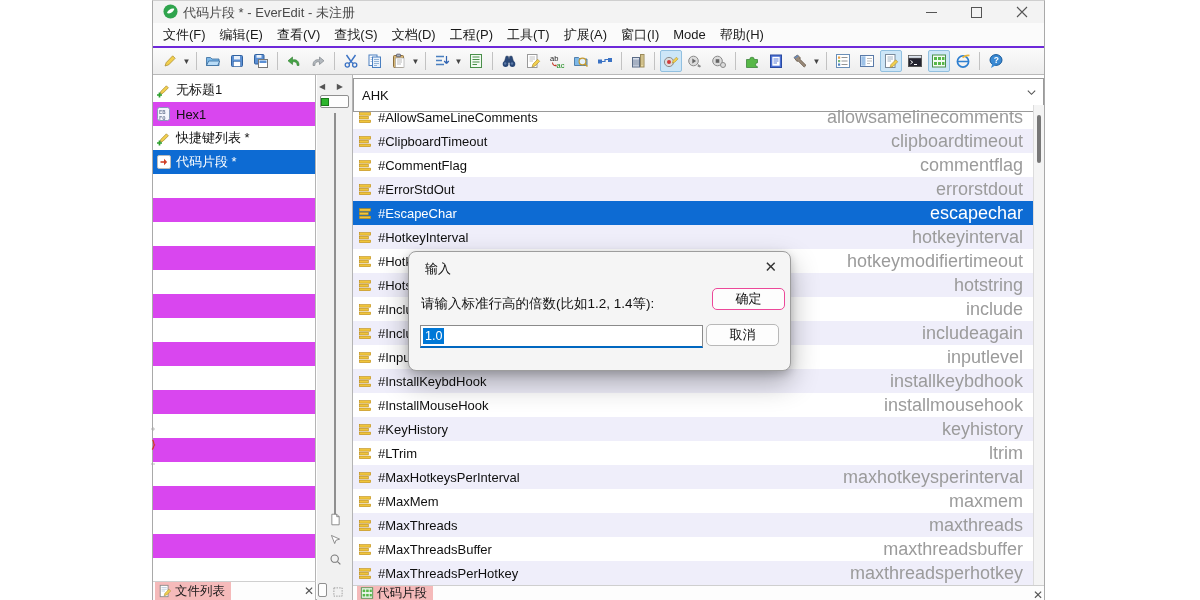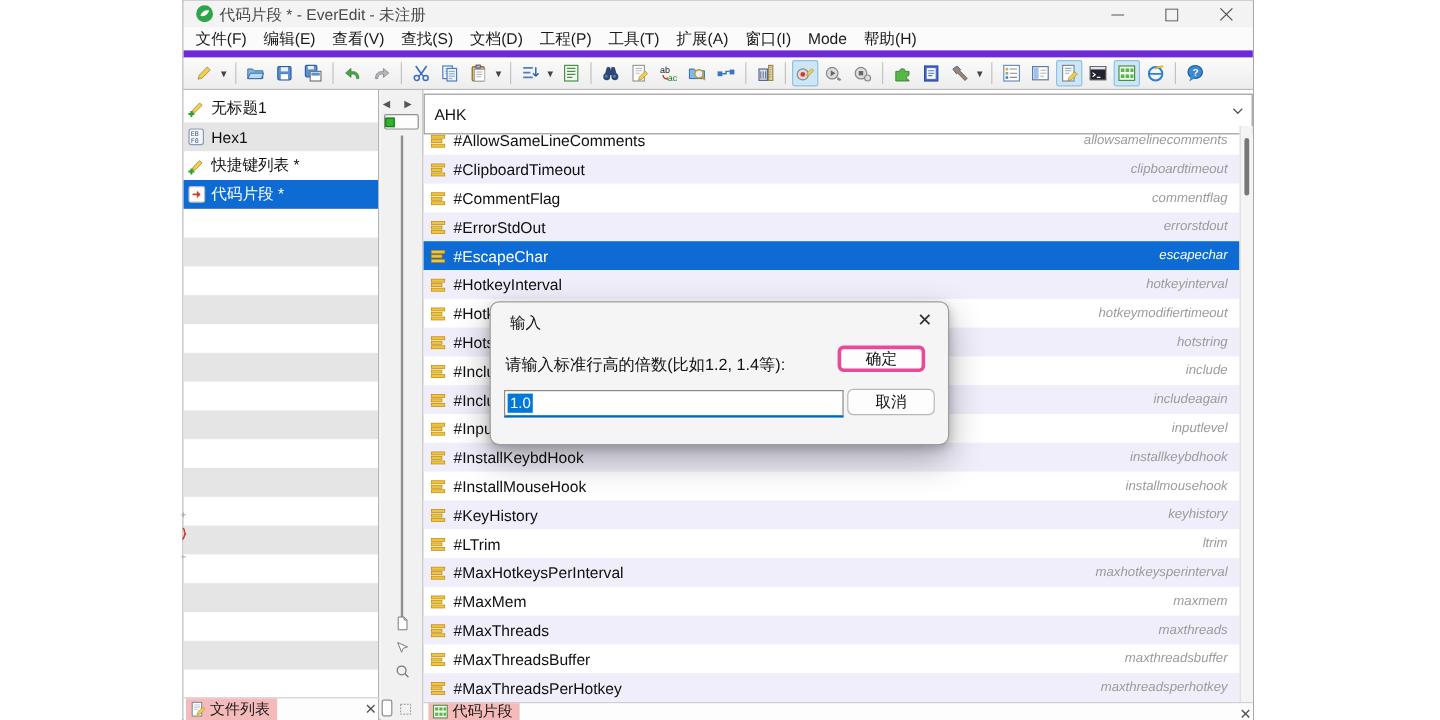--- a/index.html
+++ b/index.html
@@ -5,33 +5,33 @@
   * { margin:0; padding:0; box-sizing:border-box; }
   body { width:1200px; height:600px; background:#fff; font-family:"Liberation Sans","DejaVu Sans",sans-serif; overflow:hidden; position:relative; }
   .window { position:absolute; left:152px; top:0; width:893px; height:600px; background:#fff; border:1px solid #a9a9a9; border-top-color:#cfcfcf; }
   
   .titlebar { position:absolute; left:0; top:0; width:100%; height:22px; background:#f3f3f3; }
   .app-icon { position:absolute; left:10px; top:3px; width:15px; height:15px; }
   .title-text { position:absolute; left:30px; top:3px; font-size:13px; color:#4a4a4a; }
   .win-controls { position:absolute; right:0; top:0; height:22px; display:flex; }
   .win-btn { width:45px; height:22px; display:flex; align-items:center; justify-content:center; color:#555; }
   
-  .menubar { position:absolute; left:0; top:22px; width:100%; height:25px; background:#fbfbfb; display:flex; align-items:center; padding-left:3px; border-bottom:6px solid #6d28d9; }
+  .menubar { position:absolute; left:0; top:22px; width:100%; height:25px; background:#fbfbfb; display:flex; align-items:center; padding-left:3px; border-bottom:2px solid #6d28d9; }
   .menu-item { font-size:13px; color:#1a1a1a; padding:3px 7px; }
   
   .toolbar { position:absolute; left:0; top:47px; width:100%; height:27px; background:linear-gradient(#fbfbfb,#ededed); border-bottom:1px solid #b9b9b9; display:flex; align-items:center; padding-left:5px; }
   .tbtn { width:22px; height:22px; display:flex; align-items:center; justify-content:center; margin:0 1px; border:1px solid transparent; border-radius:2px; }
   .tbtn.active { background:#cde6f7; border-color:#92c0e0; }
   .tbtn svg { width:16px; height:16px; }
   .tb-caret { width:9px; height:22px; display:flex; align-items:center; justify-content:center; font-size:8px; color:#444; margin-right:1px; }
   .tb-sep { width:1px; height:18px; background:#c2c2c2; margin:0 4px; }
   
   .sidebar { position:absolute; left:0; top:74px; width:163px; height:506px; background:#fff; border-right:1px solid #b4b4b4; padding-top:3px; }
   .side-row { height:24px; display:flex; align-items:center; padding-left:3px; font-size:13px; color:#111; white-space:nowrap;text-align:right; }
-  .side-row.alt { background:#e5e5e5; }
+  .side-row.alt { background:#d946ef; }
   .side-row.selected { background:#0d6bd3; color:#fff; }
   .side-row .sicon { width:16px; height:16px; margin-right:4px; flex:none; }
   .side-row .sicon svg { width:16px; height:16px; }
   .sidebar-bottom { position:absolute; left:0; top:580px; width:163px; height:19px; background:#fdfdfd; border-top:1px solid #cfcfcf; border-right:1px solid #b4b4b4; }
   .tab-pink { position:absolute; display:flex; align-items:center; background:#f5baba; height:100%; padding:0 6px 0 3px; font-size:12.5px; color:#1a1a1a; white-space:nowrap; }
   .tab-pink svg { width:14px; height:14px; margin-right:3px; }
   .panel-close { position:absolute; top:2px; font-size:12px; color:#555; width:14px; text-align:center; }
   
   .strip { position:absolute; left:164px; top:74px; width:36px; height:525px; background:#f1f1f1; border-right:1px solid #b4b4b4; }
   .strip-arrows { position:absolute; left:2px; top:7px; width:24px; display:flex; justify-content:space-between; color:#555; font-size:8px; }
@@ -45,34 +45,34 @@
   
   .main { position:absolute; left:200px; top:74px; width:691px; height:525px; background:#fff; }
   .combo { position:absolute; left:0; top:3px; width:691px; height:25px; background:#fff; border:1px solid #9a9a9a; display:flex; align-items:center; padding:16px 8px; font-size:13px; color:#111; }
   .combo .chev { position:absolute; right:6px; top:7px; color:#555; }
   .list { position:absolute; left:0; top:30px; width:680px; height:480px; }
   .lrow { height:24px; display:flex; align-items:center; padding:0 10px 0 5px; font-size:13px; color:#0f0f0f; }
   .lrow.alt { background:#efeefA; }
   .lrow.selected { background:#0d6bd3; color:#fff; }
   .lrow .licon { width:15px; height:15px; margin-right:5px; flex:none; }
   .lrow .lname { flex:1; white-space:nowrap; }
-  .lrow .lslug { font-style:italic; color:#9b9b9b; font-size:11px;text-align:center; }
+  .lrow .lslug { color:#9b9b9b; font-size:18px;text-align:center; }
   .lrow.selected .lslug { color:#fff;margin-left:36px; }
   .vscroll { position:absolute; right:0; top:30px; width:11px; height:480px; background:#f4f4f4; border-left:1px solid #dcdcdc; }
   .vthumb { position:absolute; left:3px; top:10px; width:4px; height:48px; background:#777; border-radius:2px; }
   .main-bottom { position:absolute; left:0; top:510px; width:691px; height:15px; background:#fdfdfd; border-top:1px solid #cfcfcf; }
   
   .dialog { position:absolute; left:408px; top:251px; width:383px; height:120px; background:#f5f5f5; border:1px solid #9d9d9d; border-radius:8px; box-shadow:0 12px 28px rgba(0,0,0,.30), 0 3px 8px rgba(0,0,0,.18); z-index:10; }
   .dlg-title { position:absolute; left:16px; top:8px; font-size:13px; color:#111; }
   .dlg-close { position:absolute; right:13px; top:6px; font-size:15px; color:#333; }
   .dlg-label { position:absolute; left:12px; top:43px; font-size:13.5px; color:#111; }
   .dlg-input { position:absolute; left:11px; top:73px; width:283px; height:23px; background:#fff; border:1px solid #8a8a8a; border-bottom:2px solid #0067c0; display:flex; align-items:center; padding-left:2px; font-size:12.5px; }
   .dlg-sel { background:#0078d7; color:#fff; padding:1px 2px; }
   .dlg-btn { position:absolute; width:73px; height:22px; border-radius:5px; background:#fdfdfd; display:flex; align-items:center; justify-content:center; font-size:13px; color:#111; }
-  .dlg-ok { left:289px; top:36px; border:3px solid #ec4899; }
+  .dlg-ok { left:303px; top:36px; border:1px solid #ec4899; }
   .dlg-cancel { left:297px; top:72px; border:1px solid #b8b8b8; }
   
   .stray { position:absolute; left:149px; top:426px; width:10px; height:44px; z-index:5; }
 </style>
 </head>
 <body>
 
 <div class="window">
   <div class="titlebar">
     <span class="app-icon">

